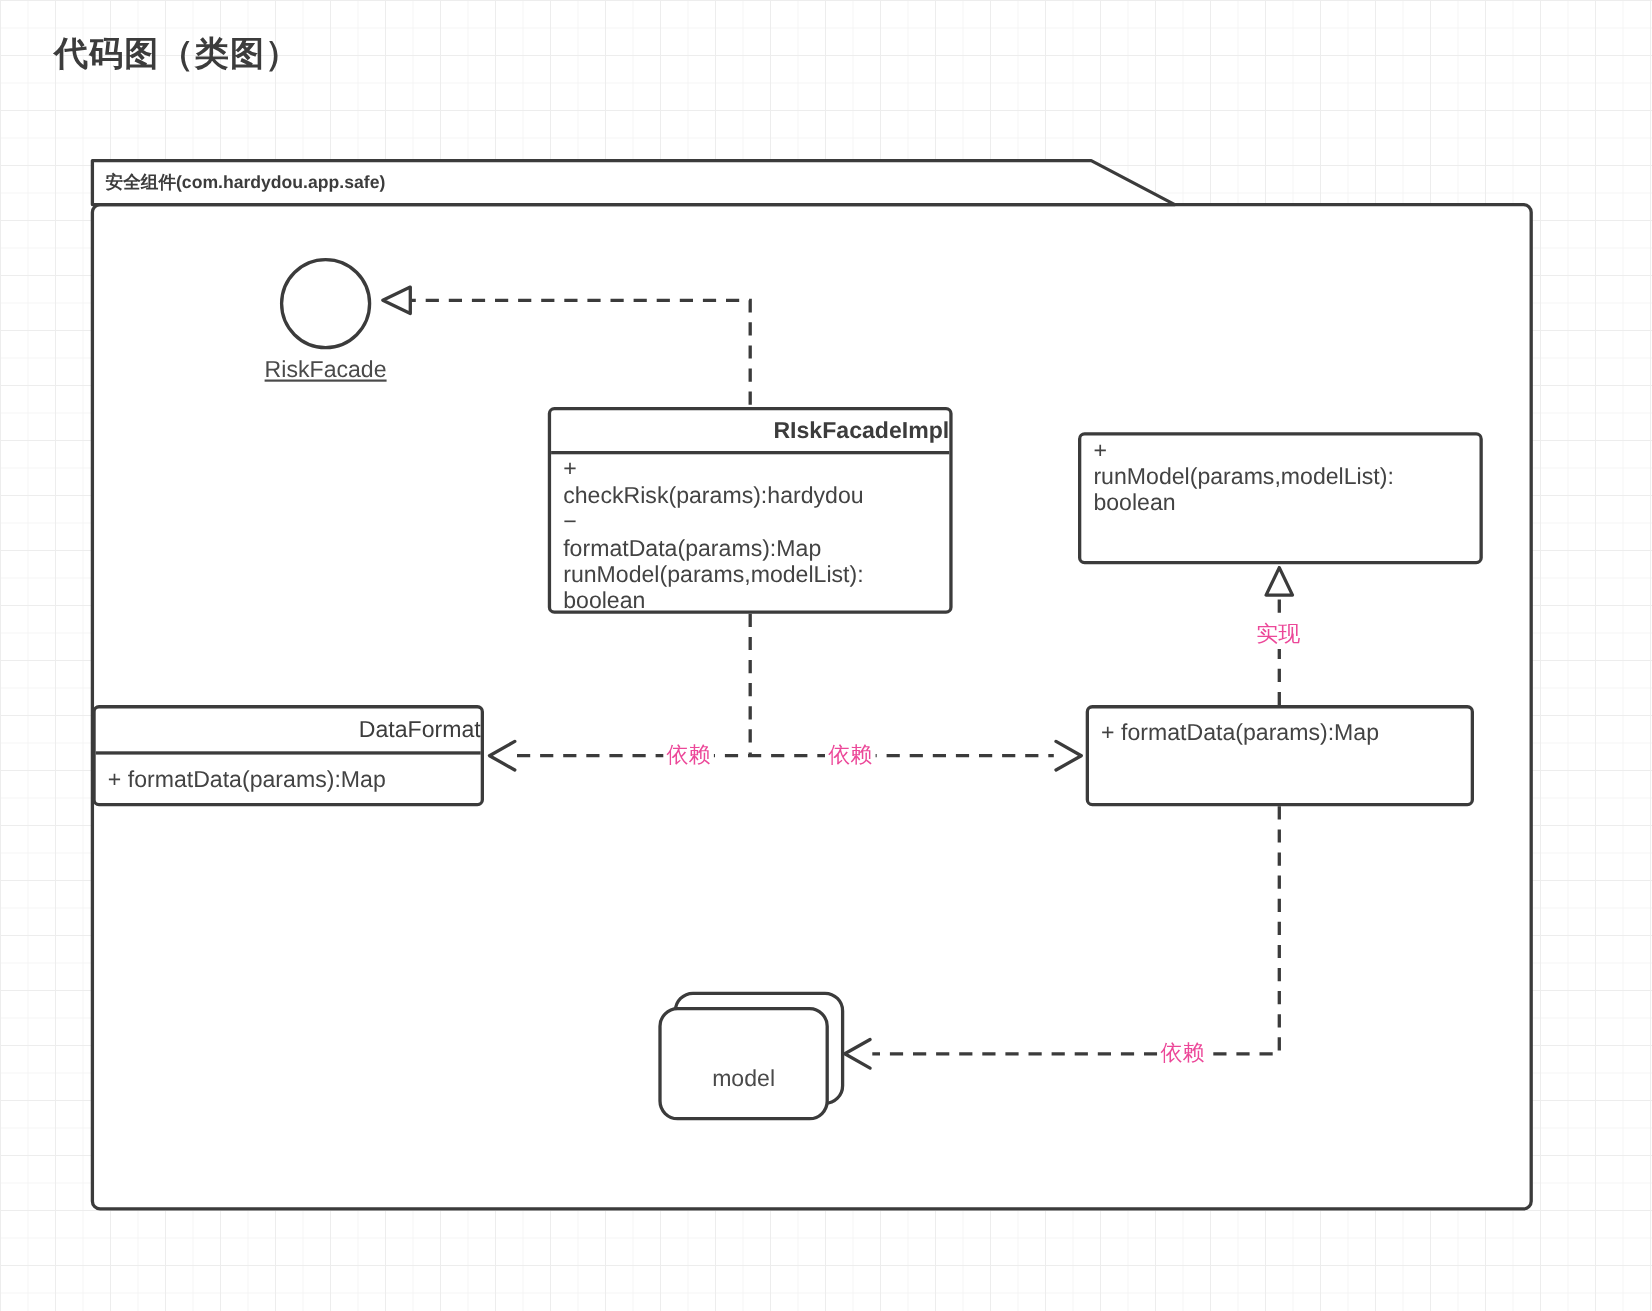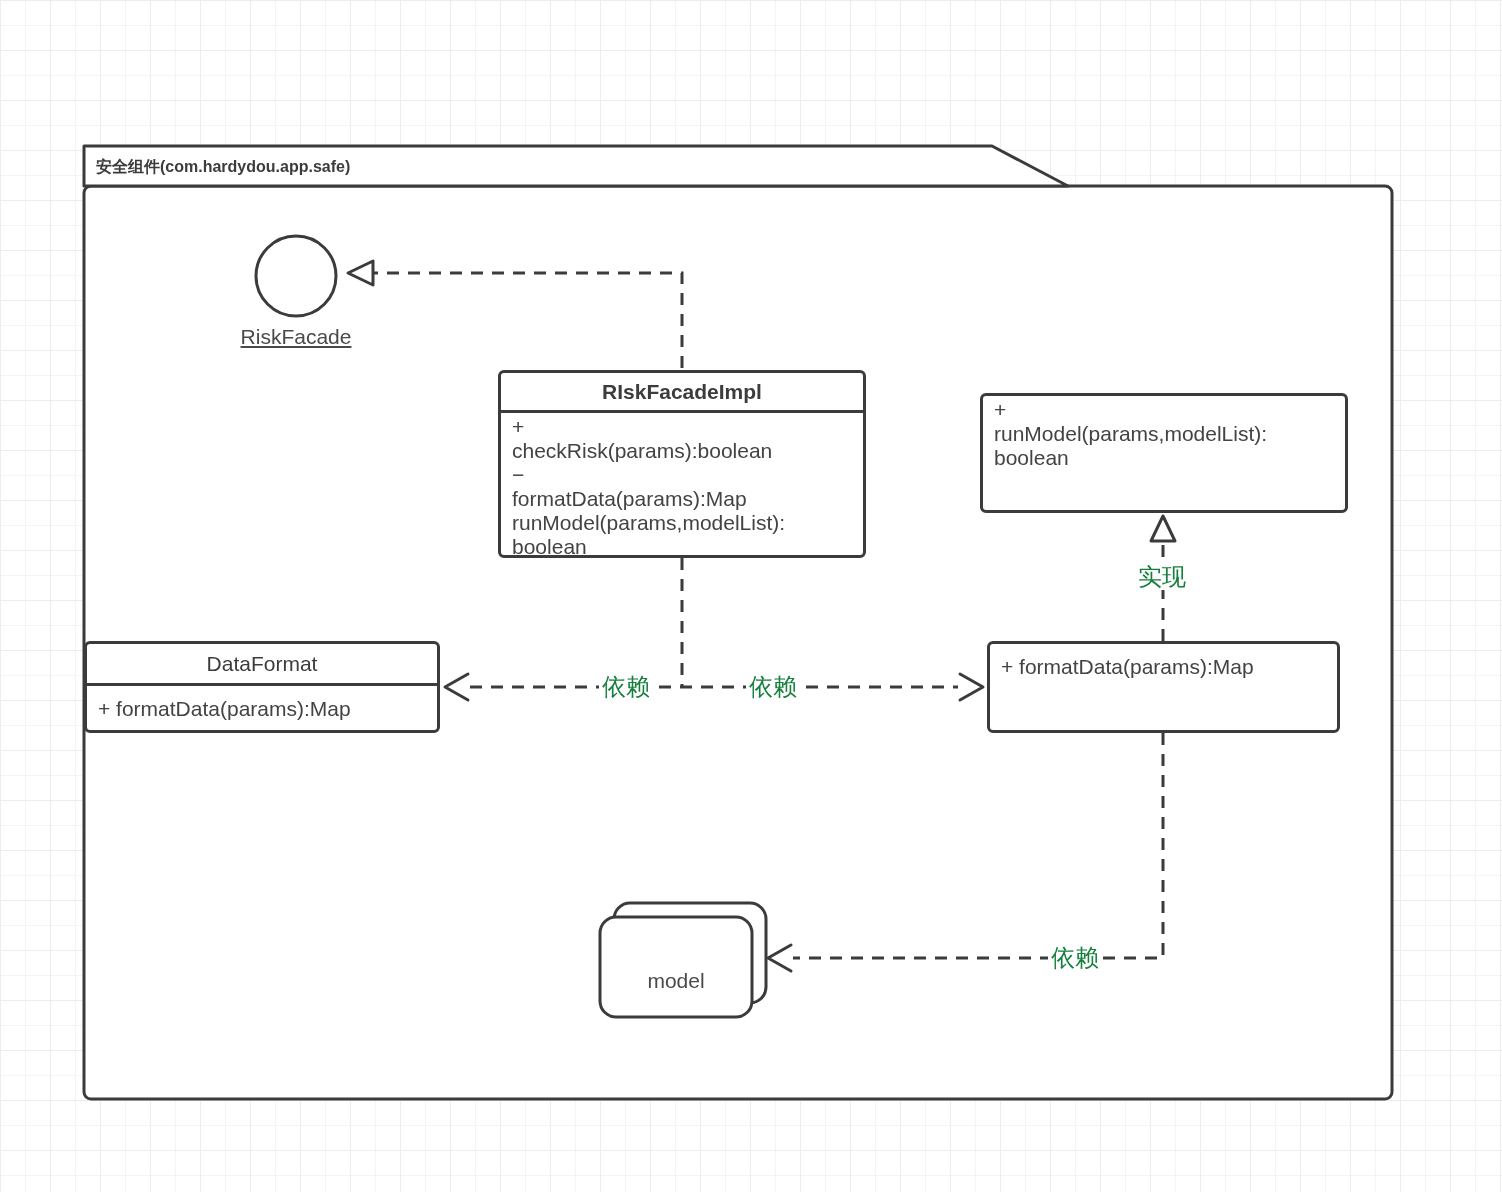--- a/index.html
+++ b/index.html
@@ -29,42 +29,43 @@
     position:absolute;left:96px;top:149px;height:36px;line-height:36px;
     font-size:16px;font-weight:bold;color:#3c3c3c;
   }
   .cls{
     position:absolute;background:#ffffff;
     border:3px solid #3b3b3b;border-radius:6px;
     box-sizing:border-box;color:#434343;
   }
   .cls-title{
     border-bottom:3px solid #3b3b3b;
-    text-align:center;font-size:21px;color:#3c3c3c;
+    text-align:right;font-size:21px;color:#3c3c3c;
   }
   .cls-title.bold{font-weight:bold;}
   .cls-body{font-size:21px;line-height:24px;padding:2px 11px 0 11px;}
   .cls-body.single{padding:11px 11px;}
   .shape-label{
     position:absolute;font-size:21px;color:#4a4a4a;
     display:flex;align-items:center;justify-content:center;
     text-align:center;
   }
   .edge-label{
-    position:absolute;font-size:24px;color:#15803d;
+    position:absolute;font-size:20px;color:#ec4899;
     background:#ffffff;padding:0 3px;line-height:26px;
     text-align:left;transform:translate(-50%,-50%);
     white-space:nowrap;
   }
 </style>
 </head>
 <body>
 
 <div class="canvas">
 
+  <div class="page-title">代码图（类图）</div>
 
   <svg class="diagram" width="1502" height="1192" viewBox="0 0 1502 1192">
 
     <g stroke="#3b3b3b" stroke-width="3" fill="#ffffff" stroke-linejoin="round">
       <rect x="84" y="186" width="1308" height="913" rx="7"></rect>
       <path d="M 84 146 L 992 146 L 1068 186 L 84 186 Z"></path>
     </g>
 
     <circle cx="296" cy="276" r="40" fill="#ffffff" stroke="#3b3b3b" stroke-width="3"></circle>
 
@@ -94,21 +95,21 @@
   </svg>
 
   <div class="pkg-title">安全组件(com.hardydou.app.safe)</div>
 
   <div class="shape-label" style="left:206px;top:322px;width:180px;height:30px;text-decoration:underline;">RiskFacade</div>
 
   <div class="cls" style="left:498px;top:370px;width:368px;height:188px;">
     <div class="cls-title bold" style="height:37px;line-height:37px;">RIskFacadeImpl</div>
     <div class="cls-body">
       <div>+</div>
-      <div>checkRisk(params):boolean</div>
+      <div>checkRisk(params):hardydou</div>
       <div>−</div>
       <div>formatData(params):Map</div>
       <div>runModel(params,modelList):</div>
       <div>boolean</div>
     </div>
   </div>
 
   <div class="cls" style="left:980px;top:393px;width:368px;height:120px;">
     <div class="cls-body">
       <div>+</div>

